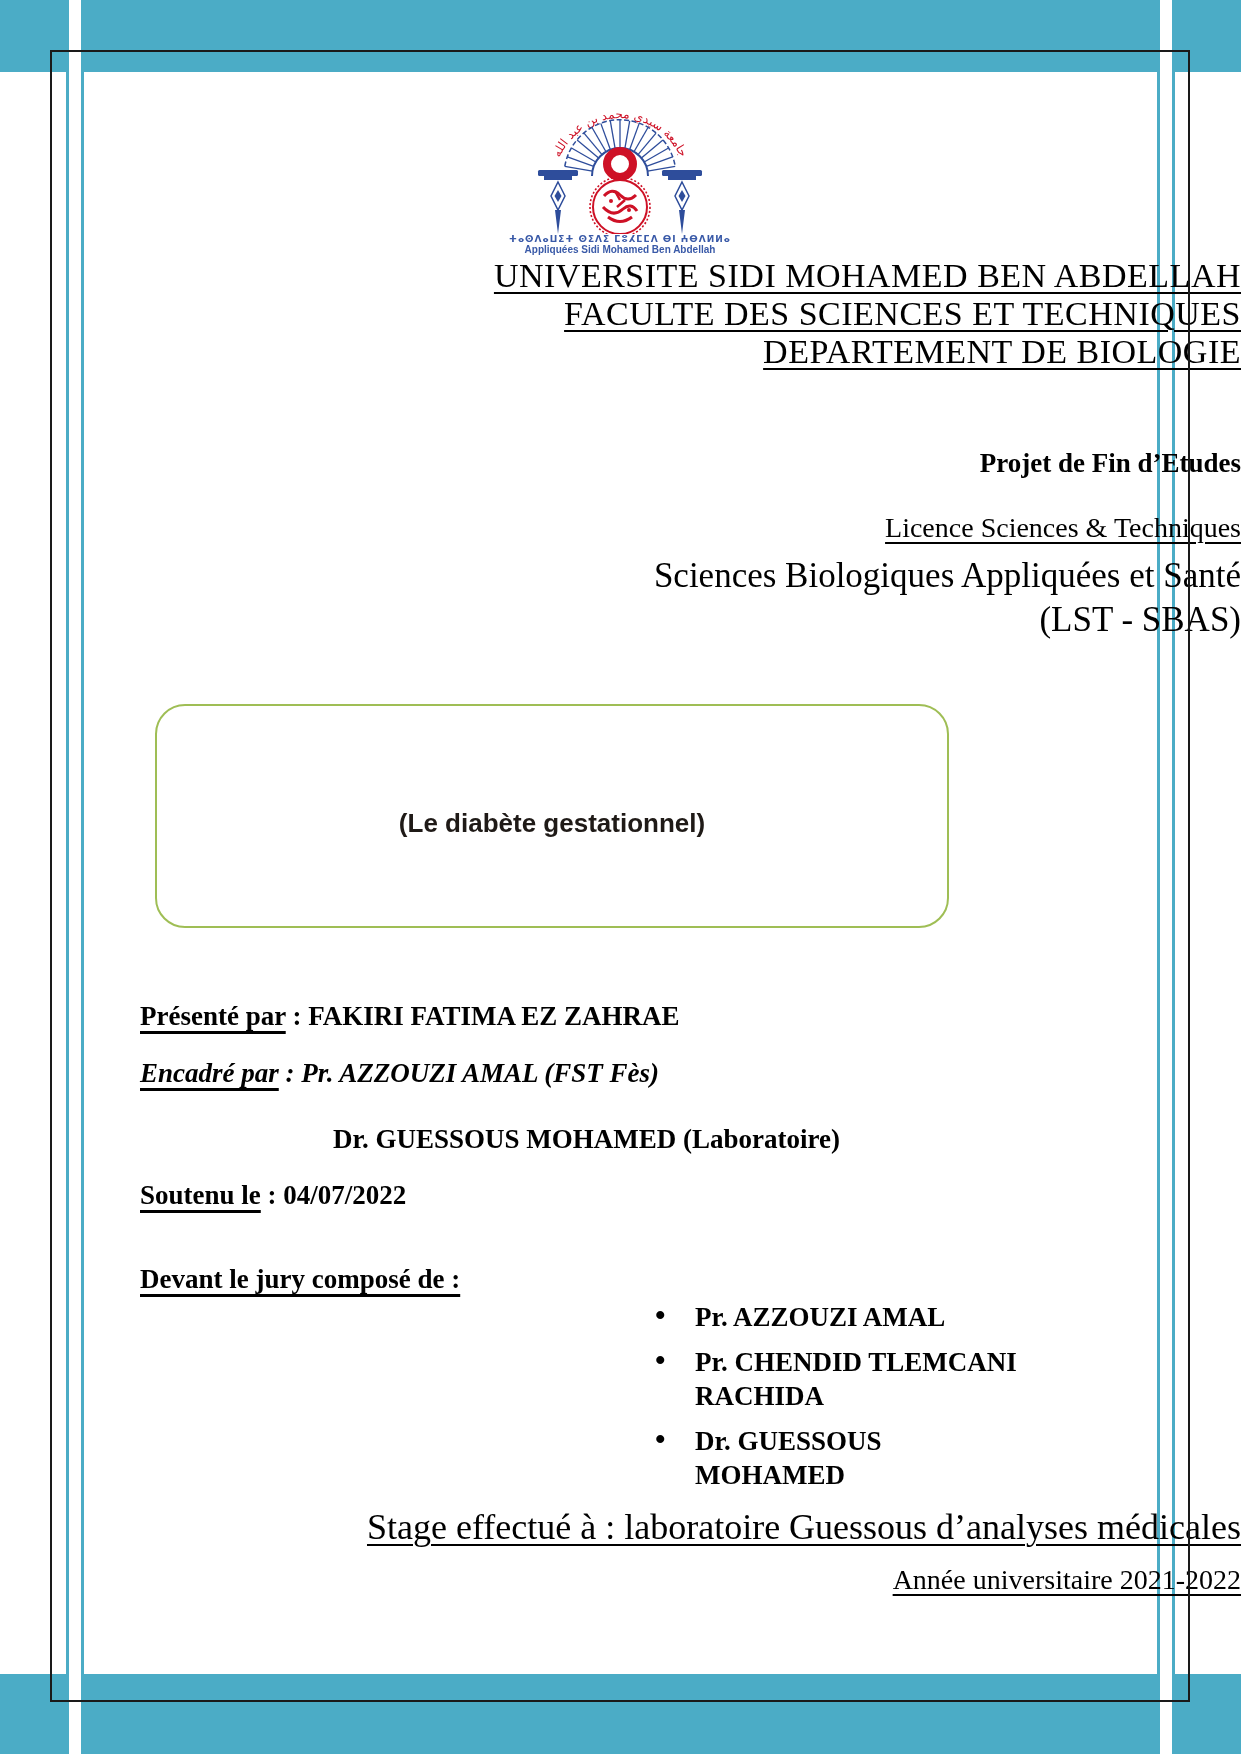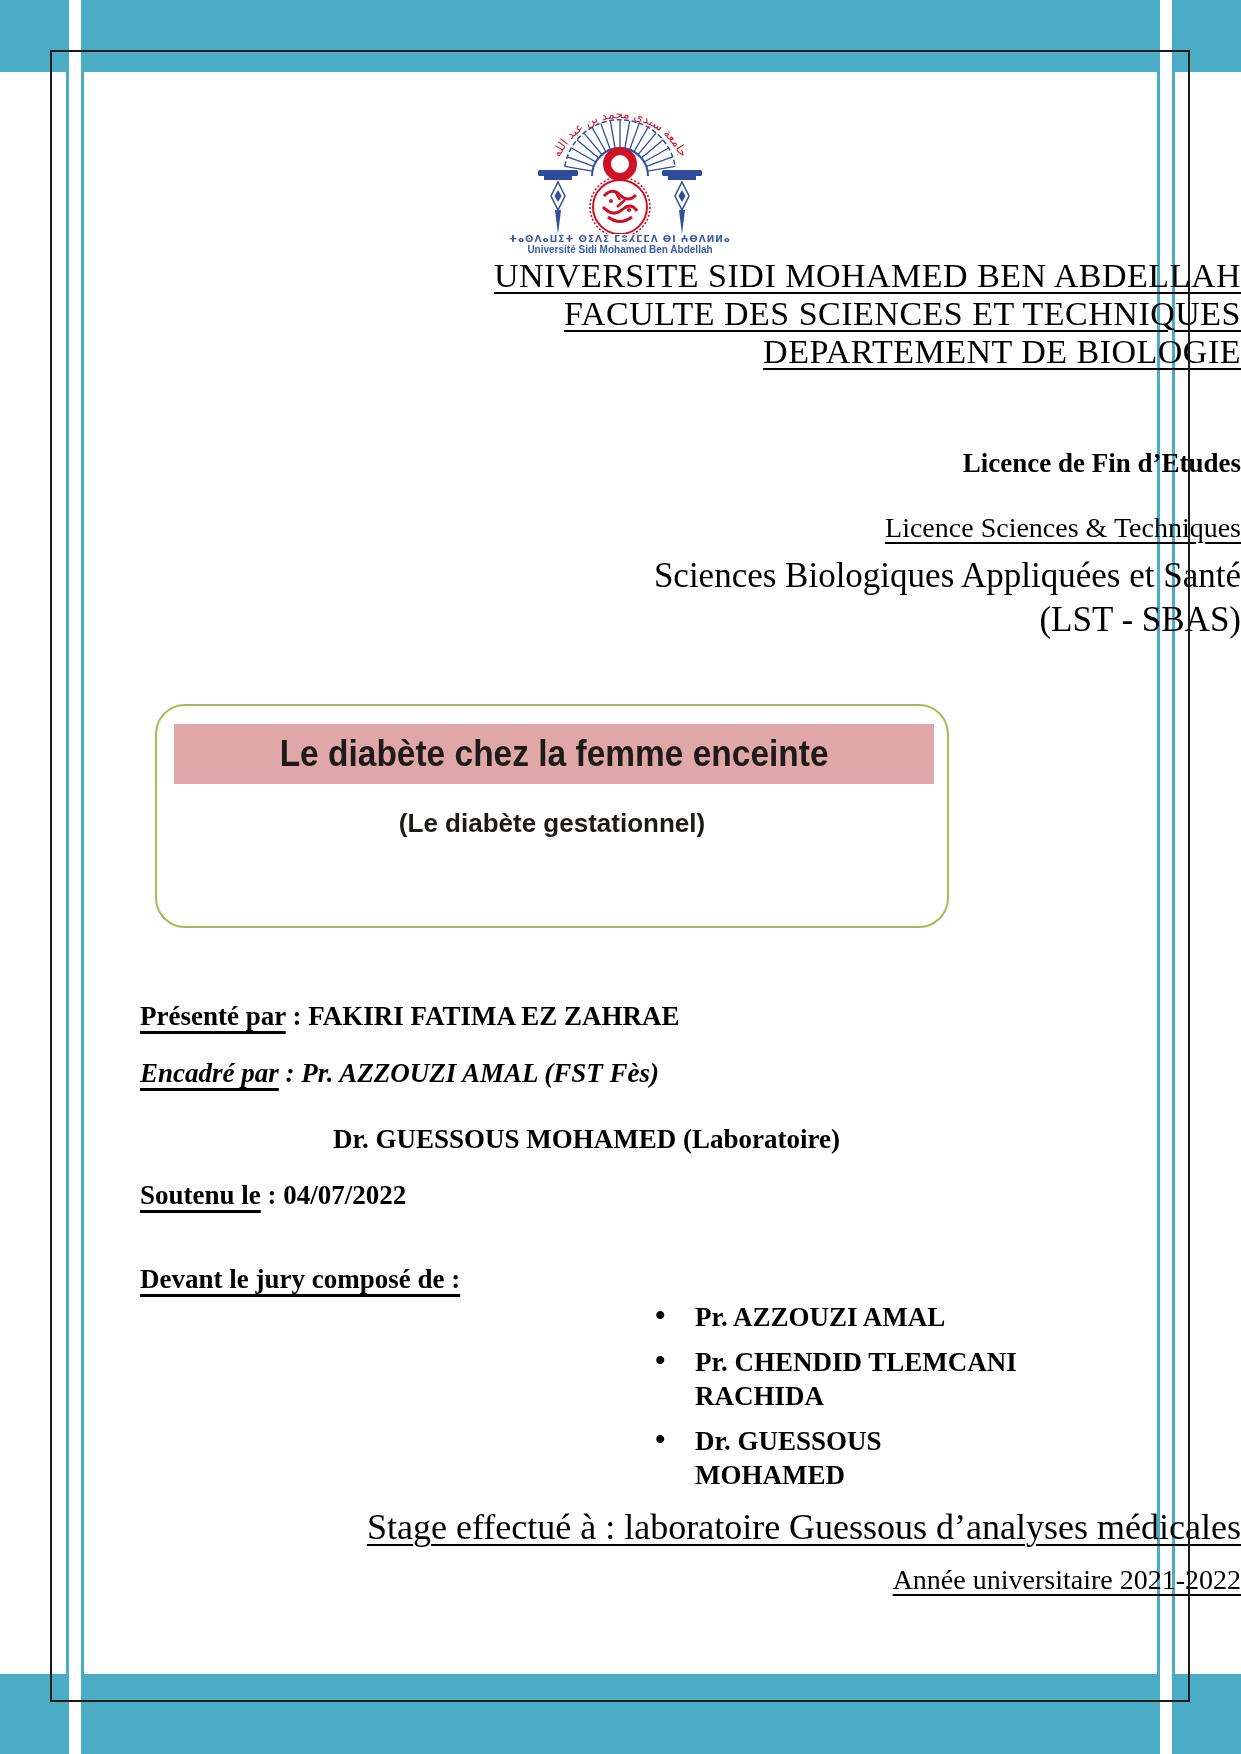--- a/index.html
+++ b/index.html
@@ -140,36 +140,33 @@
         <path d="M84 112 q8 -9 16 -1 q8 8 16 0" stroke-width="3"></path>
         <path d="M83 123 q10 11 20 2 q8 -7 14 2" stroke-width="3"></path>
         <path d="M95 107 l5 9 M105 116 l-8 7" stroke-width="2.5"></path>
         <path d="M88 133 q12 9 24 0" stroke-width="3"></path>
       </g>
       <circle cx="91" cy="117" r="2" fill="#CE1126"></circle>
       <circle cx="109" cy="126" r="2" fill="#CE1126"></circle>
     </svg>
     <div class="logo-captions">
       <div class="tifinagh">ⵜⴰⵙⴷⴰⵡⵉⵜ ⵙⵉⴷⵉ ⵎⵓⵃⵎⵎⴷ ⴱⵏ ⵄⴱⴷⵍⵍⴰ</div>
-      <div class="logo-caption">Université Sidi Mohamed Ben Abdellah</div>
+      <div class="logo-caption">Appliquées Sidi Mohamed Ben Abdellah</div>
     </div>
 
     <div class="row uni-line h-1">UNIVERSITE SIDI MOHAMED BEN ABDELLAH</div>
     <div class="row uni-line h-2">FACULTE DES SCIENCES ET TECHNIQUES</div>
     <div class="row uni-line h-3">DEPARTEMENT DE BIOLOGIE</div>
 
-    <div class="row project-type">Licence de Fin d’Etudes</div>
+    <div class="row project-type">Projet de Fin d’Etudes</div>
     <div class="row degree">Licence Sciences &amp; Techniques</div>
     <div class="row abbrev">(LST - SBAS)</div>
     <div class="row specialty">Sciences Biologiques Appliquées et Santé</div>
 
     <div class="title-box">
-      <div class="title-band">
-        <span class="main-title">Le diabète chez la femme enceinte</span>
-      </div>
       <div class="sub-title">(Le diabète gestationnel)</div>
     </div>
 
     <div class="detail d-presented">
       <span class="lbl">Présenté par</span><span> : FAKIRI FATIMA EZ ZAHRAE</span>
     </div>
     <div class="detail d-supervised">
       <span class="lbl">Encadré par</span><span> : Pr. AZZOUZI AMAL (FST Fès)</span>
     </div>
     <div class="detail d-supervised2">Dr. GUESSOUS MOHAMED (Laboratoire)</div>

